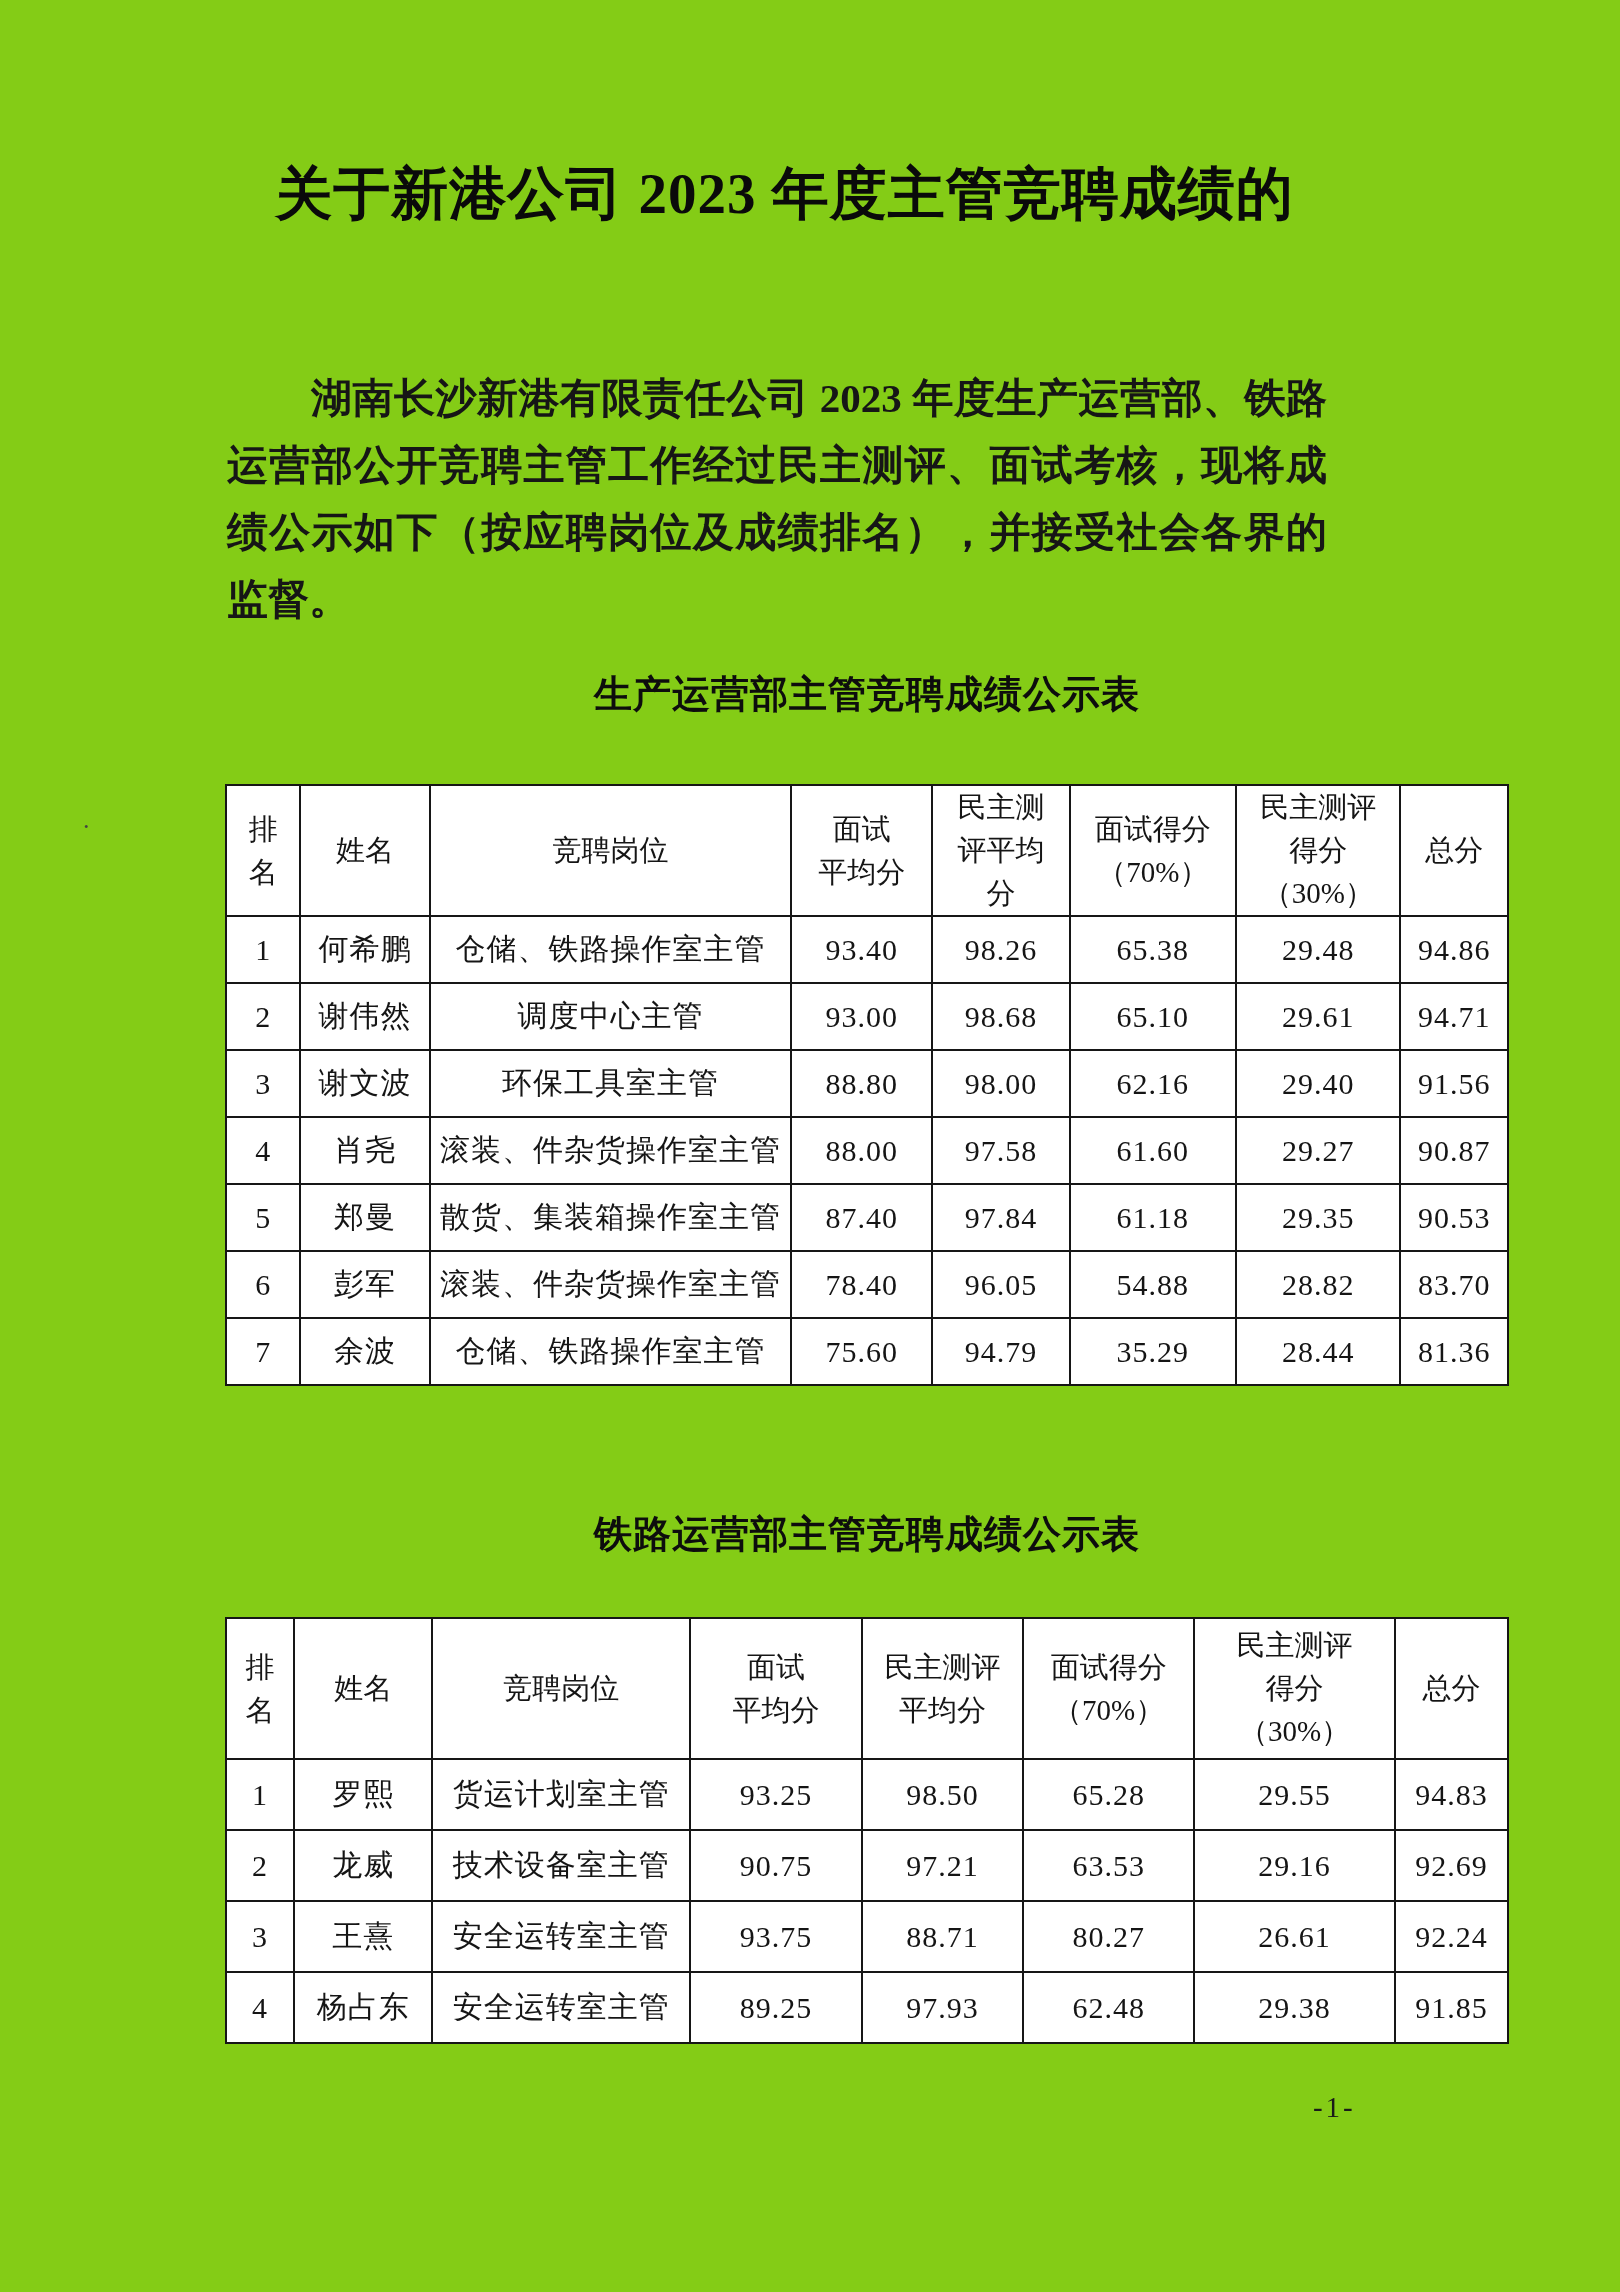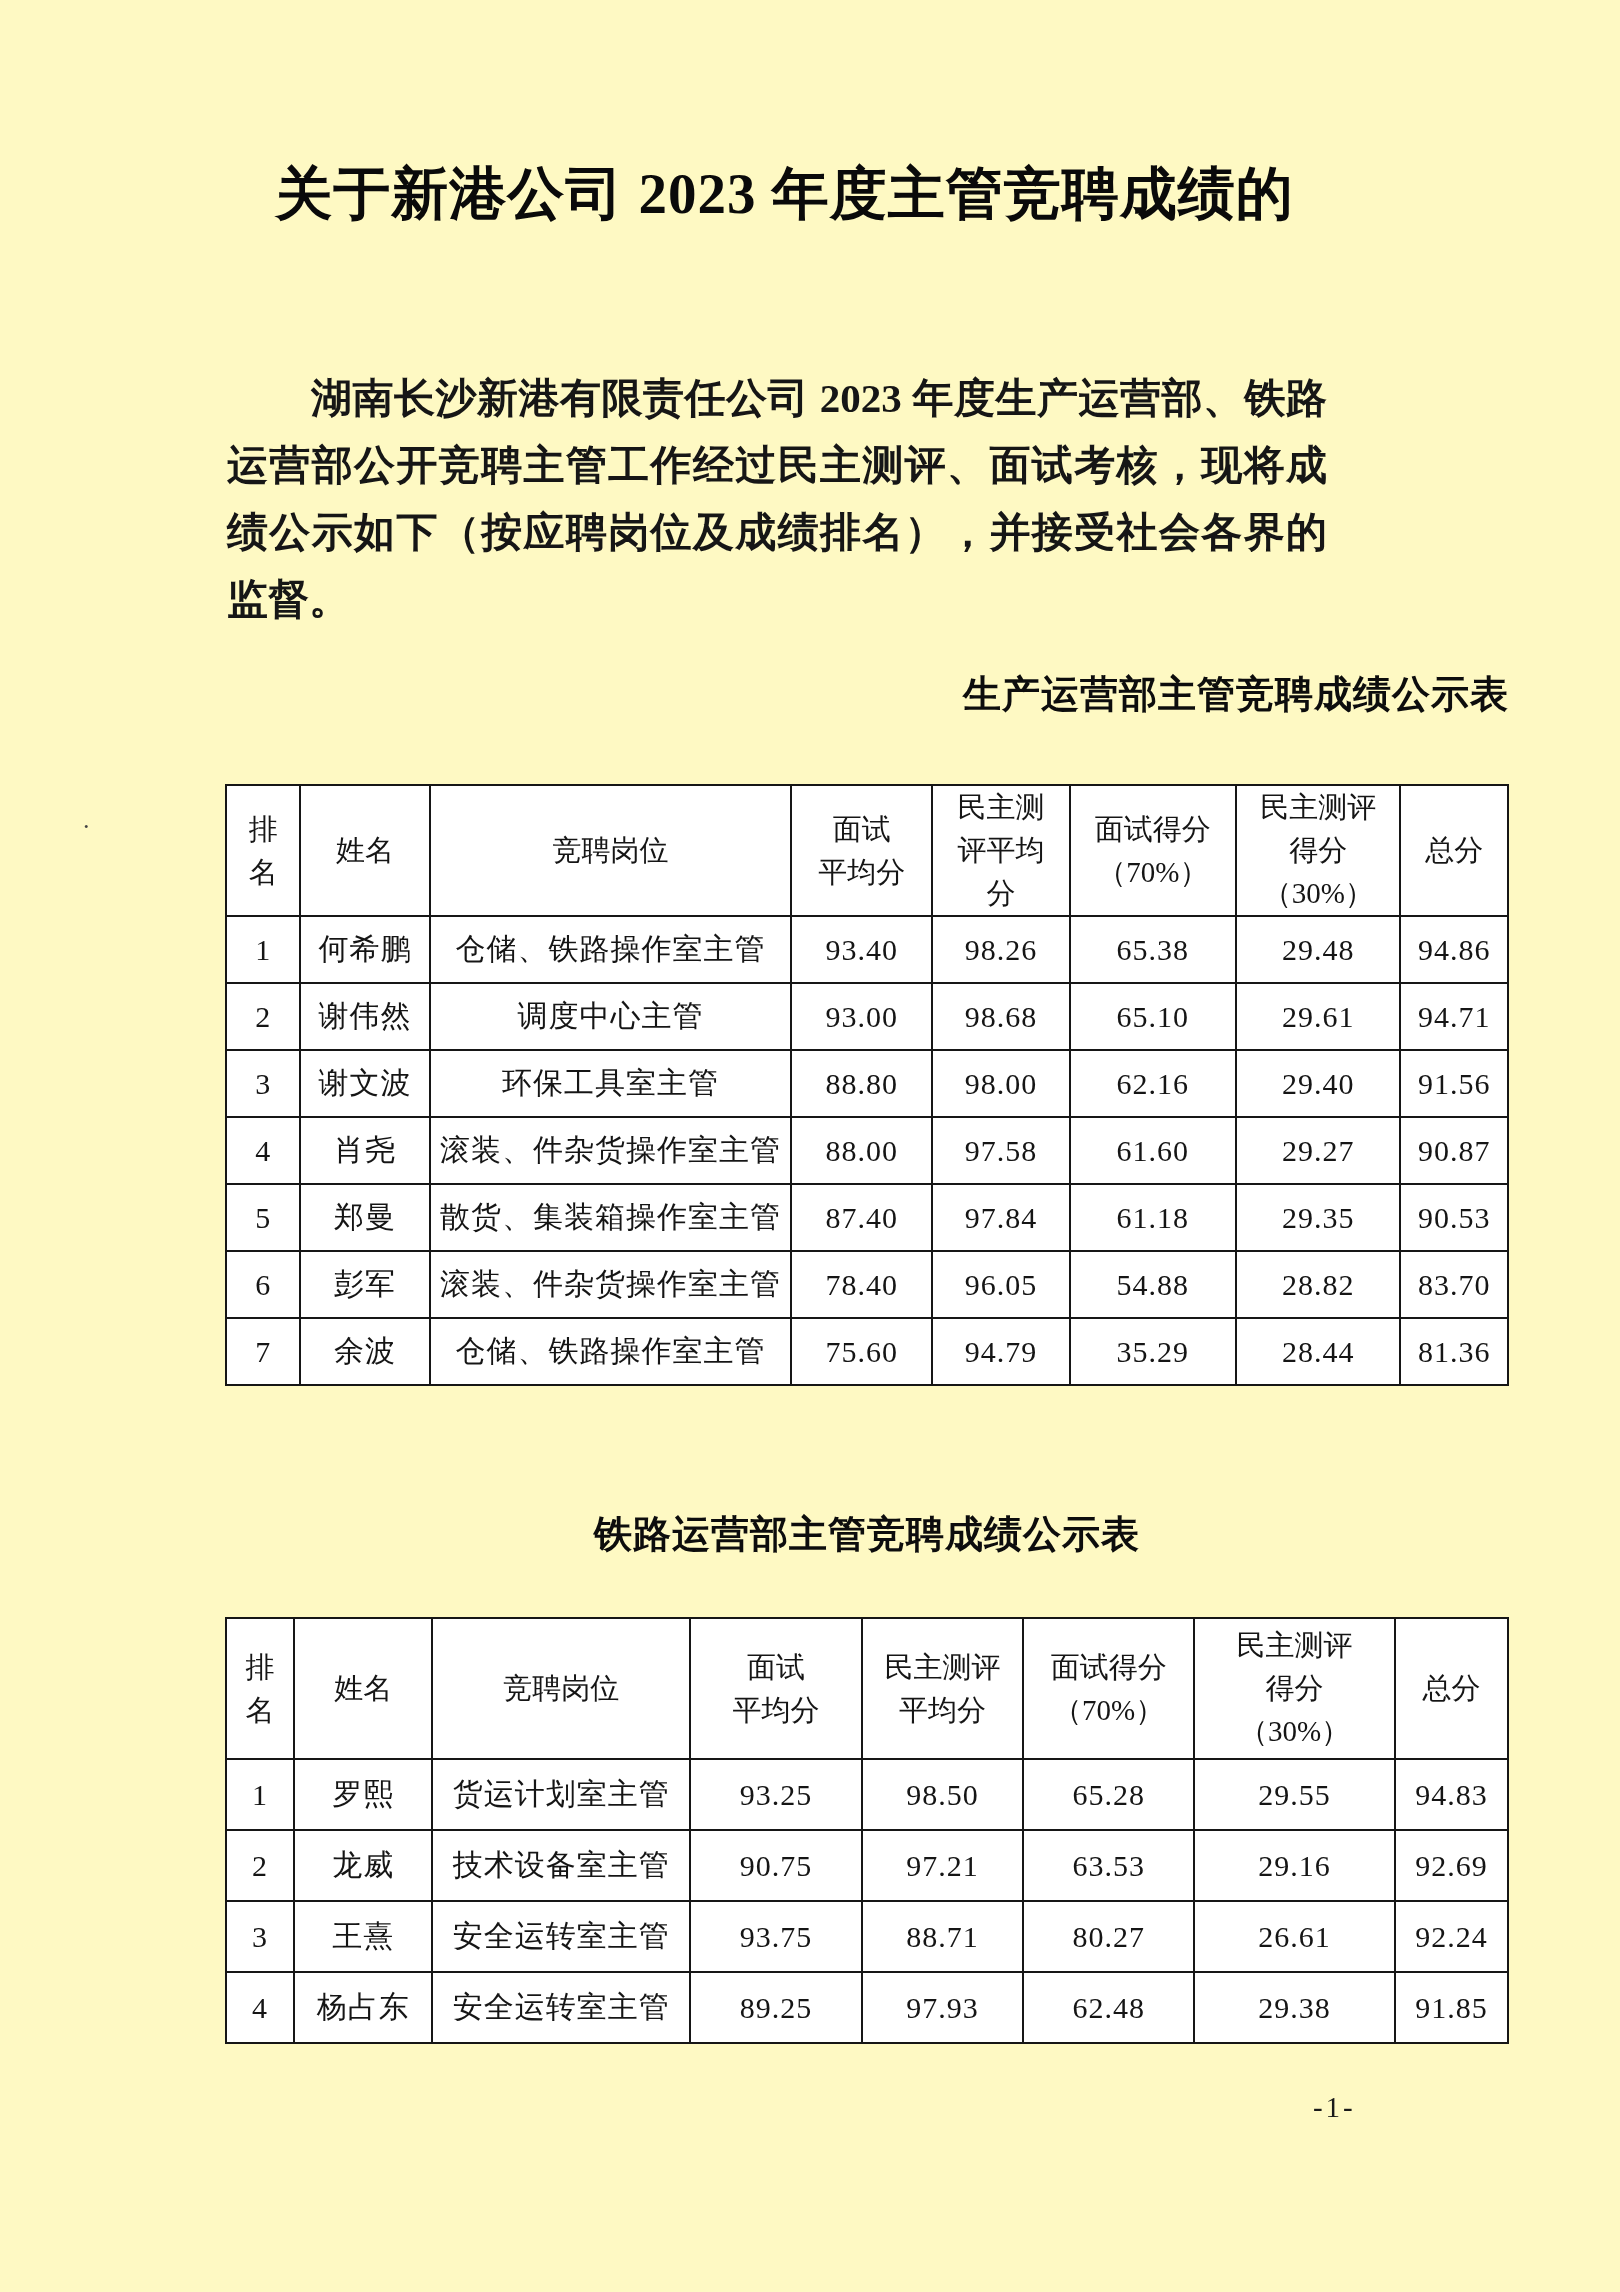--- a/index.html
+++ b/index.html
@@ -1,19 +1,19 @@
 <!DOCTYPE html>
 <html><head>
 <meta charset="utf-8">
 <style>
   html,body { margin:0; padding:0; background:#888; }
   .page {
     position:relative;
     width:1620px; height:2293px;
-    background:#fef9c3;
+    background:#84cc16;
     font-family:"Liberation Serif","DejaVu Serif",serif;
     color:#111;
     overflow:hidden;
   }
   .doc-title {
     position:absolute; top:155px; left:167px; width:1235px;
     text-align:center;
     font-size:57px; font-weight:bold;
     line-height:78px;
     letter-spacing:1px;
@@ -29,21 +29,21 @@
     font-weight:bold;
   }
   .tbl-title {
     position:absolute; left:225px; width:1284px;
     text-align:center;
     font-family:"Liberation Sans","DejaVu Sans",sans-serif;
     font-weight:bold;
     font-size:38px; color:#0d0d0d;
     letter-spacing:1px;
   }
-  .tbl-title.t1 { top:669px;text-align:right; }
+  .tbl-title.t1 { top:669px; }
   .tbl-title.t2 { top:1509px; }
   table.score-table {
     position:absolute; left:225px; width:1284px;
     border-collapse:collapse;
     table-layout:fixed;
     background:#fff;
   }
   table.score-table.t1pos { top:784px; }
   table.score-table.t2pos { top:1617px; }
   .score-table th, .score-table td {

